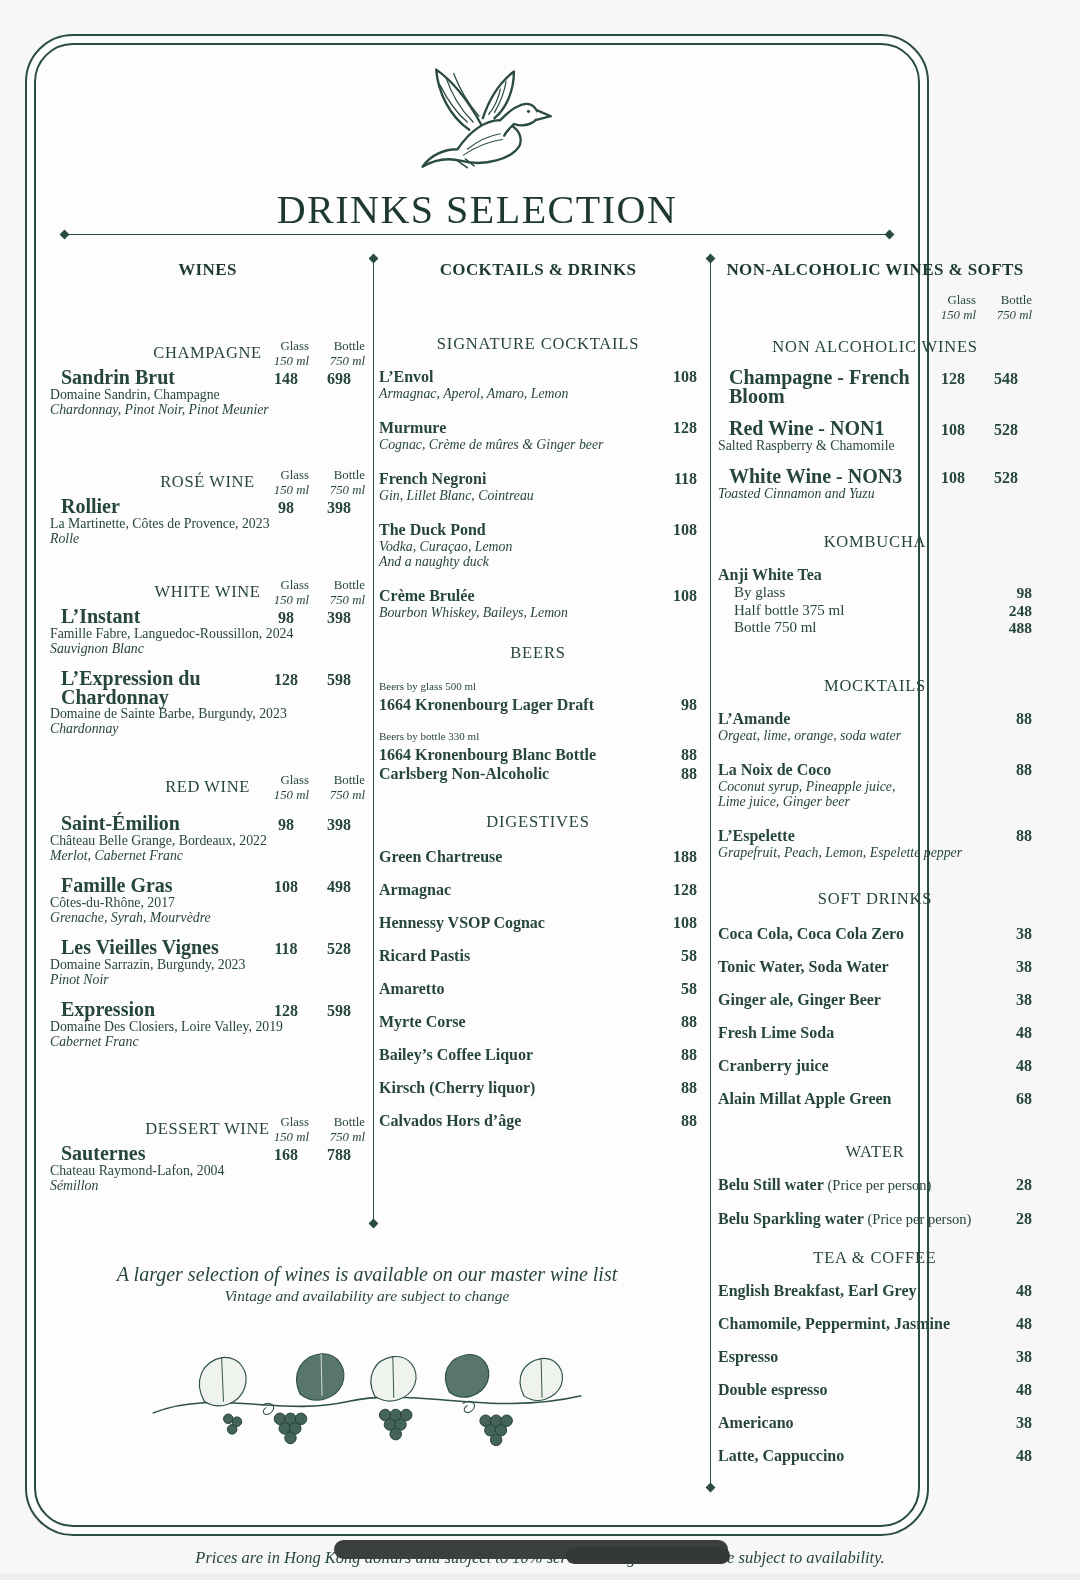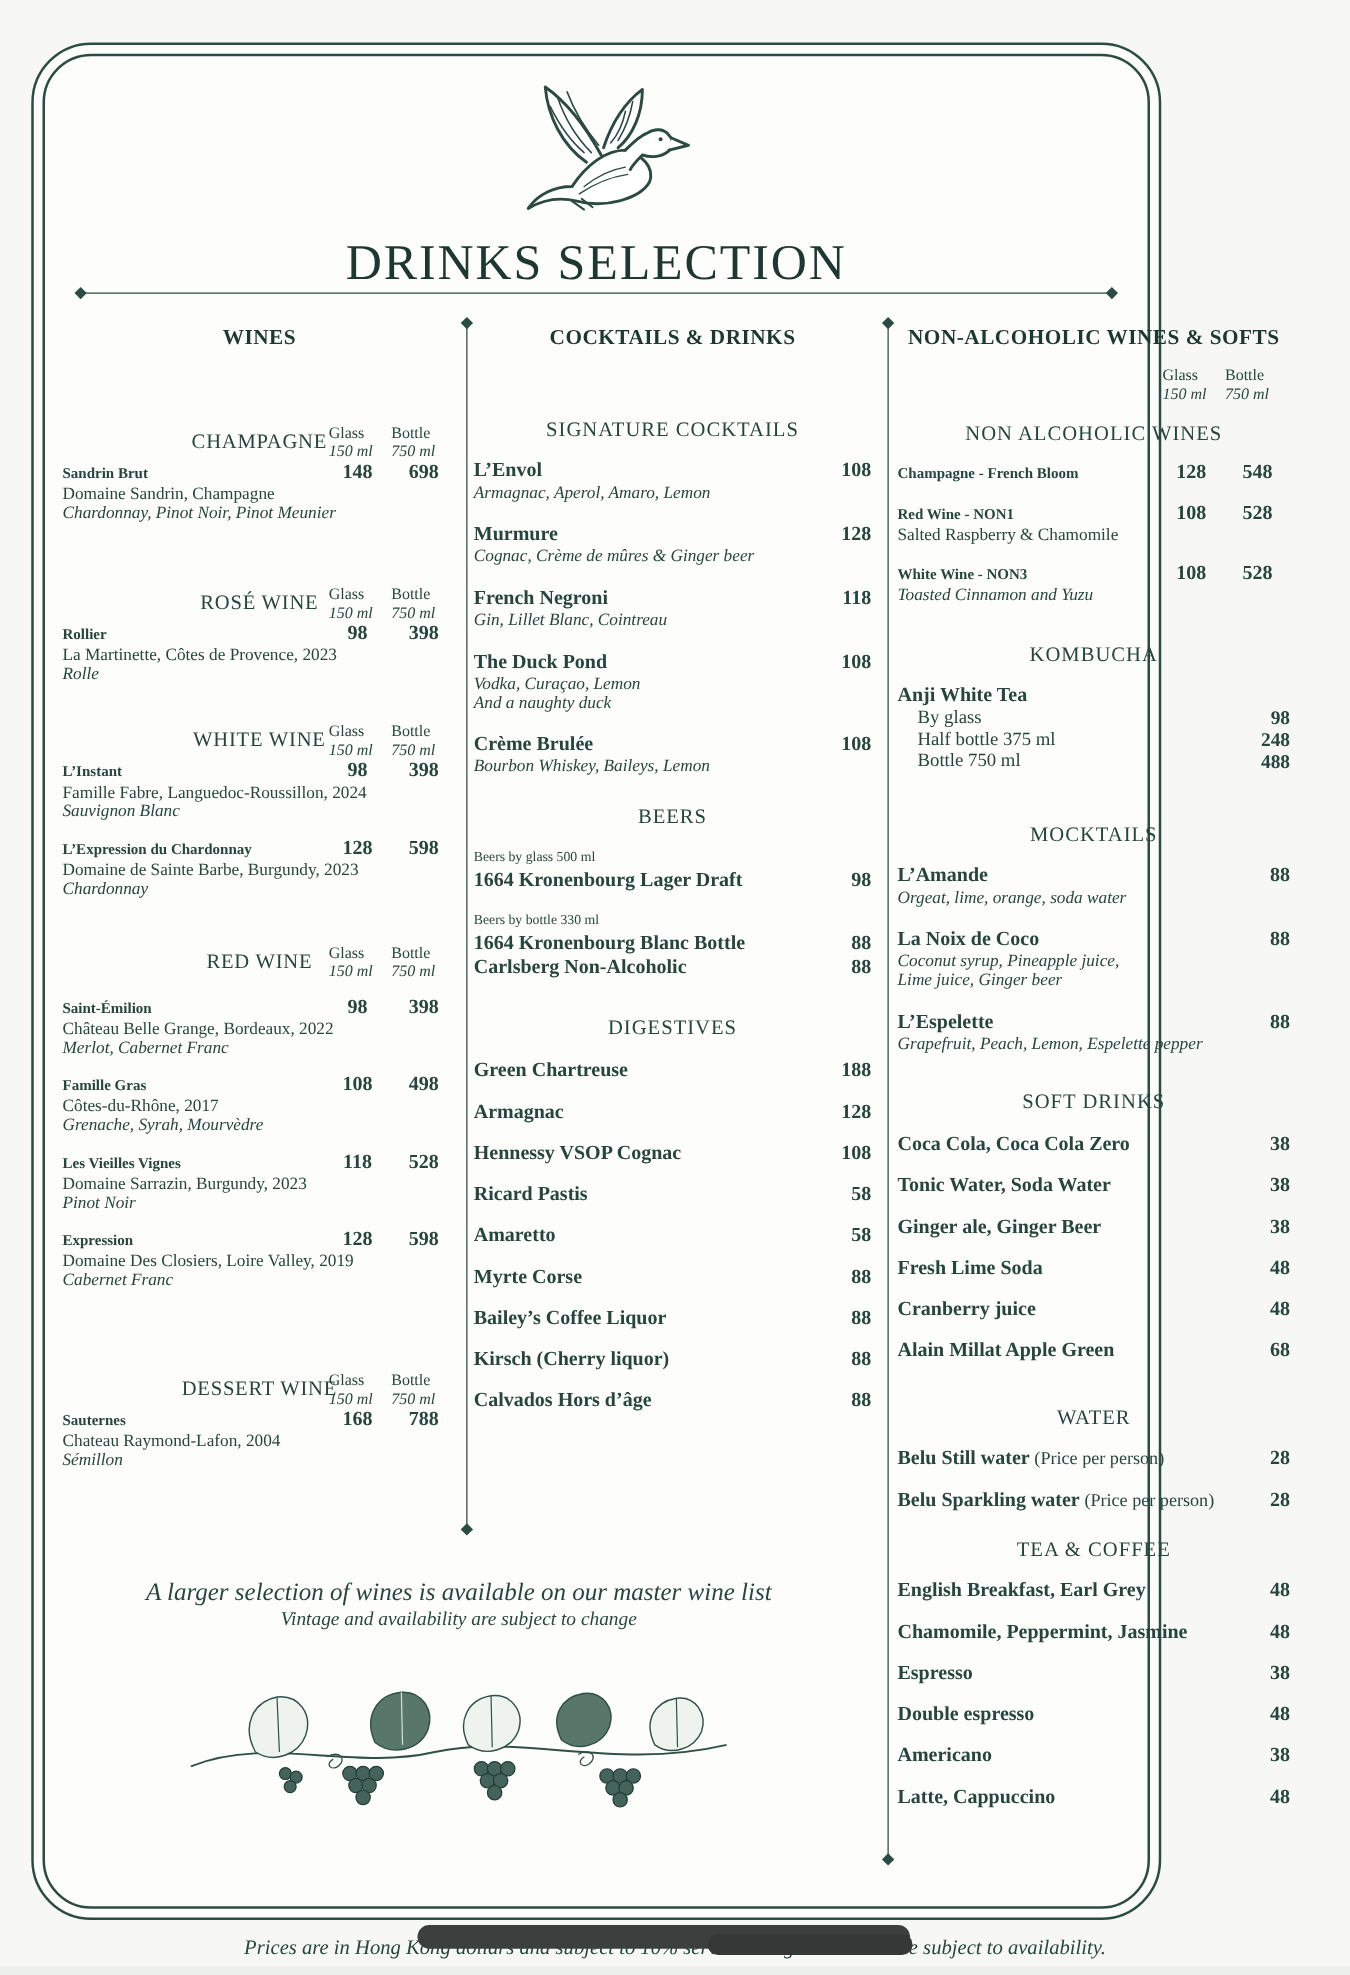--- a/index.html
+++ b/index.html
@@ -36,28 +36,28 @@
   .col-title{text-align:center;font-weight:700;font-size:17px;letter-spacing:.4px;
         line-height:18px;color:var(--ink-dark);}
   .sec-h{text-align:center;font-size:16.5px;letter-spacing:.8px;line-height:18px;}
 
   
   .w-sec{position:relative;height:34px;}
   .w-sec .t{position:absolute;left:0;right:0;bottom:5px;text-align:center;
         font-size:16.5px;letter-spacing:.6px;}
   .ph{display:flex;gap:4px;}
   .w-sec .ph{position:absolute;right:0;bottom:0;}
-  .ph .cell{width:46px;text-align:left;font-size:12.8px;line-height:14.5px;}
+  .ph .cell{width:46px;text-align:right;font-size:12.8px;line-height:14.5px;}
   .ph .cell.b{width:52px;}
   .ph .sz{font-style:italic;}
   .ph3{position:absolute;top:32px;right:0;}
 
   .w-item{margin-bottom:13px;}
   .w-row{display:flex;align-items:baseline;line-height:19px;}
-  .w-row .nm{flex:1;font-weight:700;font-size:12px;}
+  .w-row .nm{flex:1;font-weight:700;font-size:20px;margin-left:11px;}
   .w-row .pg{width:46px;text-align:center;font-weight:700;font-size:16px;}
   .w-row .pb{width:52px;text-align:center;font-weight:700;font-size:16px;margin-left:4px;}
   .prod{font-size:13.8px;line-height:14.5px;}
   .grapes{font-style:italic;font-size:13.8px;line-height:14.5px;}
 
   .c-item{margin-bottom:17px;}
   .c-row{display:flex;align-items:baseline;line-height:19px;}
   .c-row .nm{flex:1;font-weight:700;font-size:16px;}
   .c-row .pr{font-weight:700;font-size:16px;}
   .desc{font-style:italic;font-size:13.8px;line-height:15px;}

